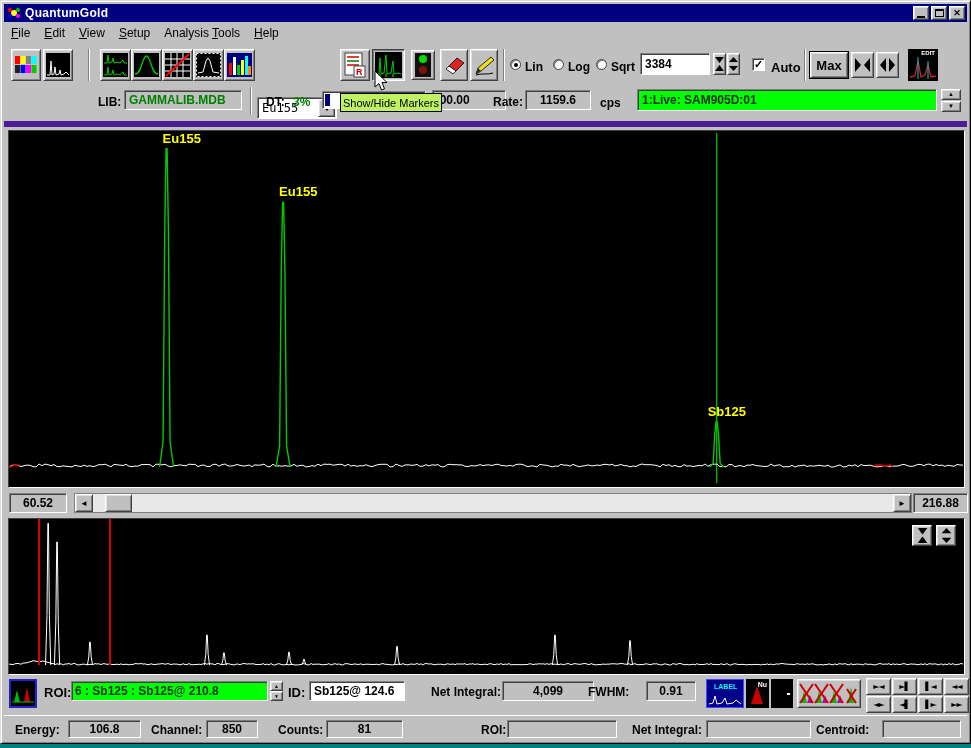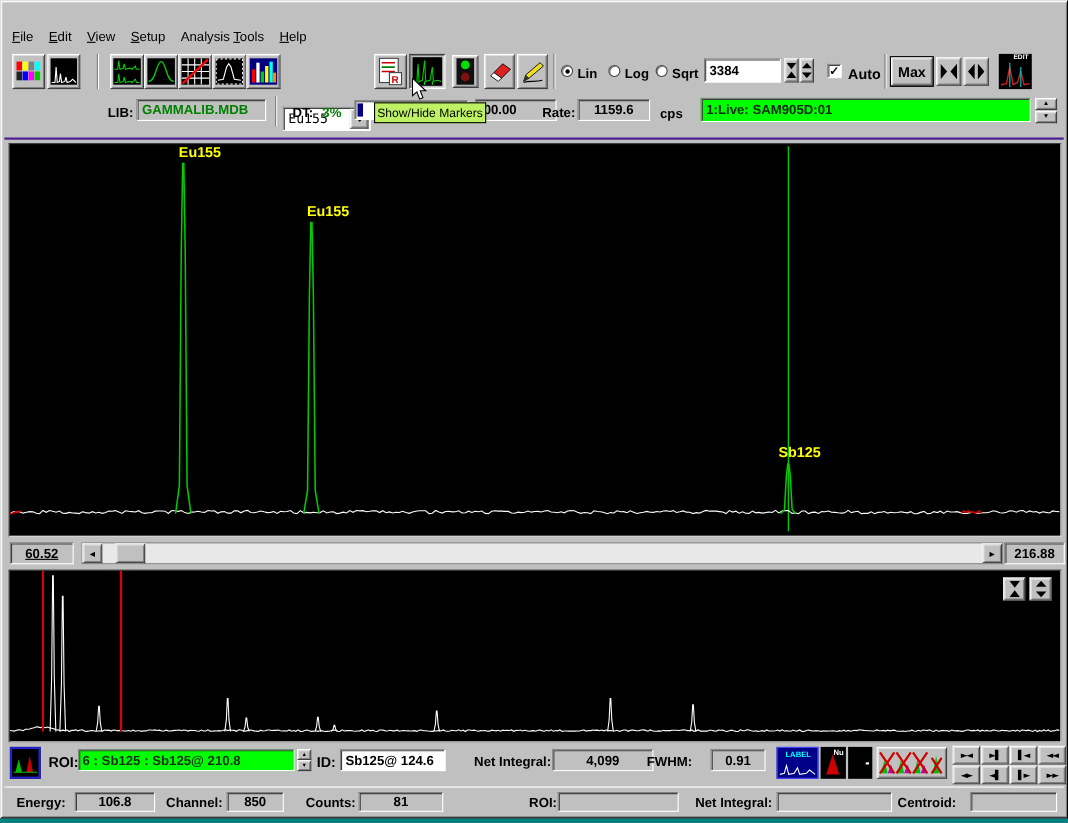--- a/index.html
+++ b/index.html
@@ -28,21 +28,21 @@
   .glyph-min { width:8px; height:2px; background:#000; margin-top:7px; }
   .glyph-max { width:9px; height:8px; border:1px solid #000; border-top-width:2px; }
 
   
   .menubar { position:absolute; top:22px; left:3px; right:3px; height:20px; display:flex; align-items:center;
              font-size:12px; background:#c0c0c0; }
   .menuitem { padding:2px 7px; color:#000; }
 
   
   .toolbar1 { position:absolute; top:44px; left:3px; right:3px; height:40px; }
-  .toolbar2 { position:absolute; top:84px; left:3px; right:3px; height:42px; border-bottom:2px solid #4c1d95; }
+  .toolbar2 { position:absolute; top:84px; left:3px; right:3px; height:42px; border-bottom:6px solid #4c1d95; }
   .tbtn { position:absolute; display:flex; align-items:center; justify-content:center; }
   .iconblack { background:#000; display:block; }
   .lbl { position:absolute; font-size:12px; font-weight:bold; color:#000; white-space:nowrap; }
   .greentext { color:#008000; }
   .valfield { position:absolute; background:#c0c0c0; font-size:12px; font-weight:bold;
               display:flex; align-items:center; }
   .whitefield { background:#fff; }
 
   
   .dropdown { position:absolute; left:253px; top:52px; width:80px; height:22px; background:#fff;
@@ -89,20 +89,41 @@
 
   .spin-tri { font-size:6px; line-height:5px; }
   .center { display:flex; align-items:center; justify-content:center; }
   svg text { font-family:"Liberation Sans",sans-serif; }
 </style>
 </head>
 <body>
 
 <div id="window">
 
+  <div class="titlebar">
+    <svg class="appicon" viewBox="0 0 14 14">
+      <circle cx="7" cy="7" r="3" fill="#ffff00"></circle>
+      <circle cx="3" cy="4" r="2" fill="#ff0000"></circle>
+      <circle cx="11" cy="4" r="2" fill="#00cc00"></circle>
+      <circle cx="3" cy="10" r="2" fill="#0000ff"></circle>
+      <circle cx="11" cy="10" r="2" fill="#ff00ff"></circle>
+    </svg>
+    <span class="title">QuantumGold</span>
+    <div class="tb-btns">
+      <div class="tb-btn raised">
+          <div class="glyph-min"></div>
+        </div>
+      <div class="tb-btn raised">
+          <div class="glyph-max"></div>
+        </div>
+      <div class="tb-btn raised">
+          <span>✕</span>
+        </div>
+    </div>
+  </div>
 
   <div class="menubar">
     <span class="menuitem"><u>F</u>ile</span>
     <span class="menuitem"><u>E</u>dit</span>
     <span class="menuitem"><u>V</u>iew</span>
     <span class="menuitem"><u>S</u>etup</span>
     <span class="menuitem">Analysis <u>T</u>ools</span>
     <span class="menuitem"><u>H</u>elp</span>
   </div>
 
@@ -314,21 +335,21 @@
         <path d="M150.57500000000002,336 L154.07500000000002,310.54 L155.775,97.3125 L157.07500000000002,17.75 L158.07500000000002,17.75 L159.37500000000003,97.3125 L161.07500000000002,310.54 L164.57500000000002,336" fill="none" stroke="#00cc00" stroke-width="1.4"></path>
         <text x="153.6" y="11.8" fill="#ffff00" font-size="13" font-weight="bold">Eu155</text>
         <path d="M267.085,336 L270.585,314.828 L272.28499999999997,137.5125 L273.585,71.34999999999997 L274.585,71.34999999999997 L275.885,137.5125 L277.585,314.828 L281.085,336" fill="none" stroke="#00cc00" stroke-width="1.4"></path>
         <text x="270.1" y="65.3" fill="#ffff00" font-size="13" font-weight="bold">Eu155</text>
         <path d="M700.655,336 L704.155,332.382 L705.855,302.08125 L707.155,290.775 L708.155,290.775 L709.4549999999999,302.08125 L711.155,332.382 L714.655,336" fill="none" stroke="#00cc00" stroke-width="1.4"></path>
         <text x="698.7" y="284.8" fill="#ffff00" font-size="13" font-weight="bold">Sb125</text>
       </svg>
   </div>
 
   <div class="scrollrow">
-    <div class="valfield sunken center" style="left:5px; top:2px; width:58px; height:20px; justify-content:center;text-decoration:underline;">
+    <div class="valfield sunken center" style="left:5px; top:2px; width:58px; height:20px; justify-content:center;">
       <span>60.52</span>
     </div>
     <div class="scrollbar">
       <div class="sb-arrow raised center" style="left:0;">
           <span>◄</span>
         </div>
       <div class="sb-thumb raised"></div>
       <div class="sb-arrow raised center" style="right:0;">
           <span>►</span>
         </div>

